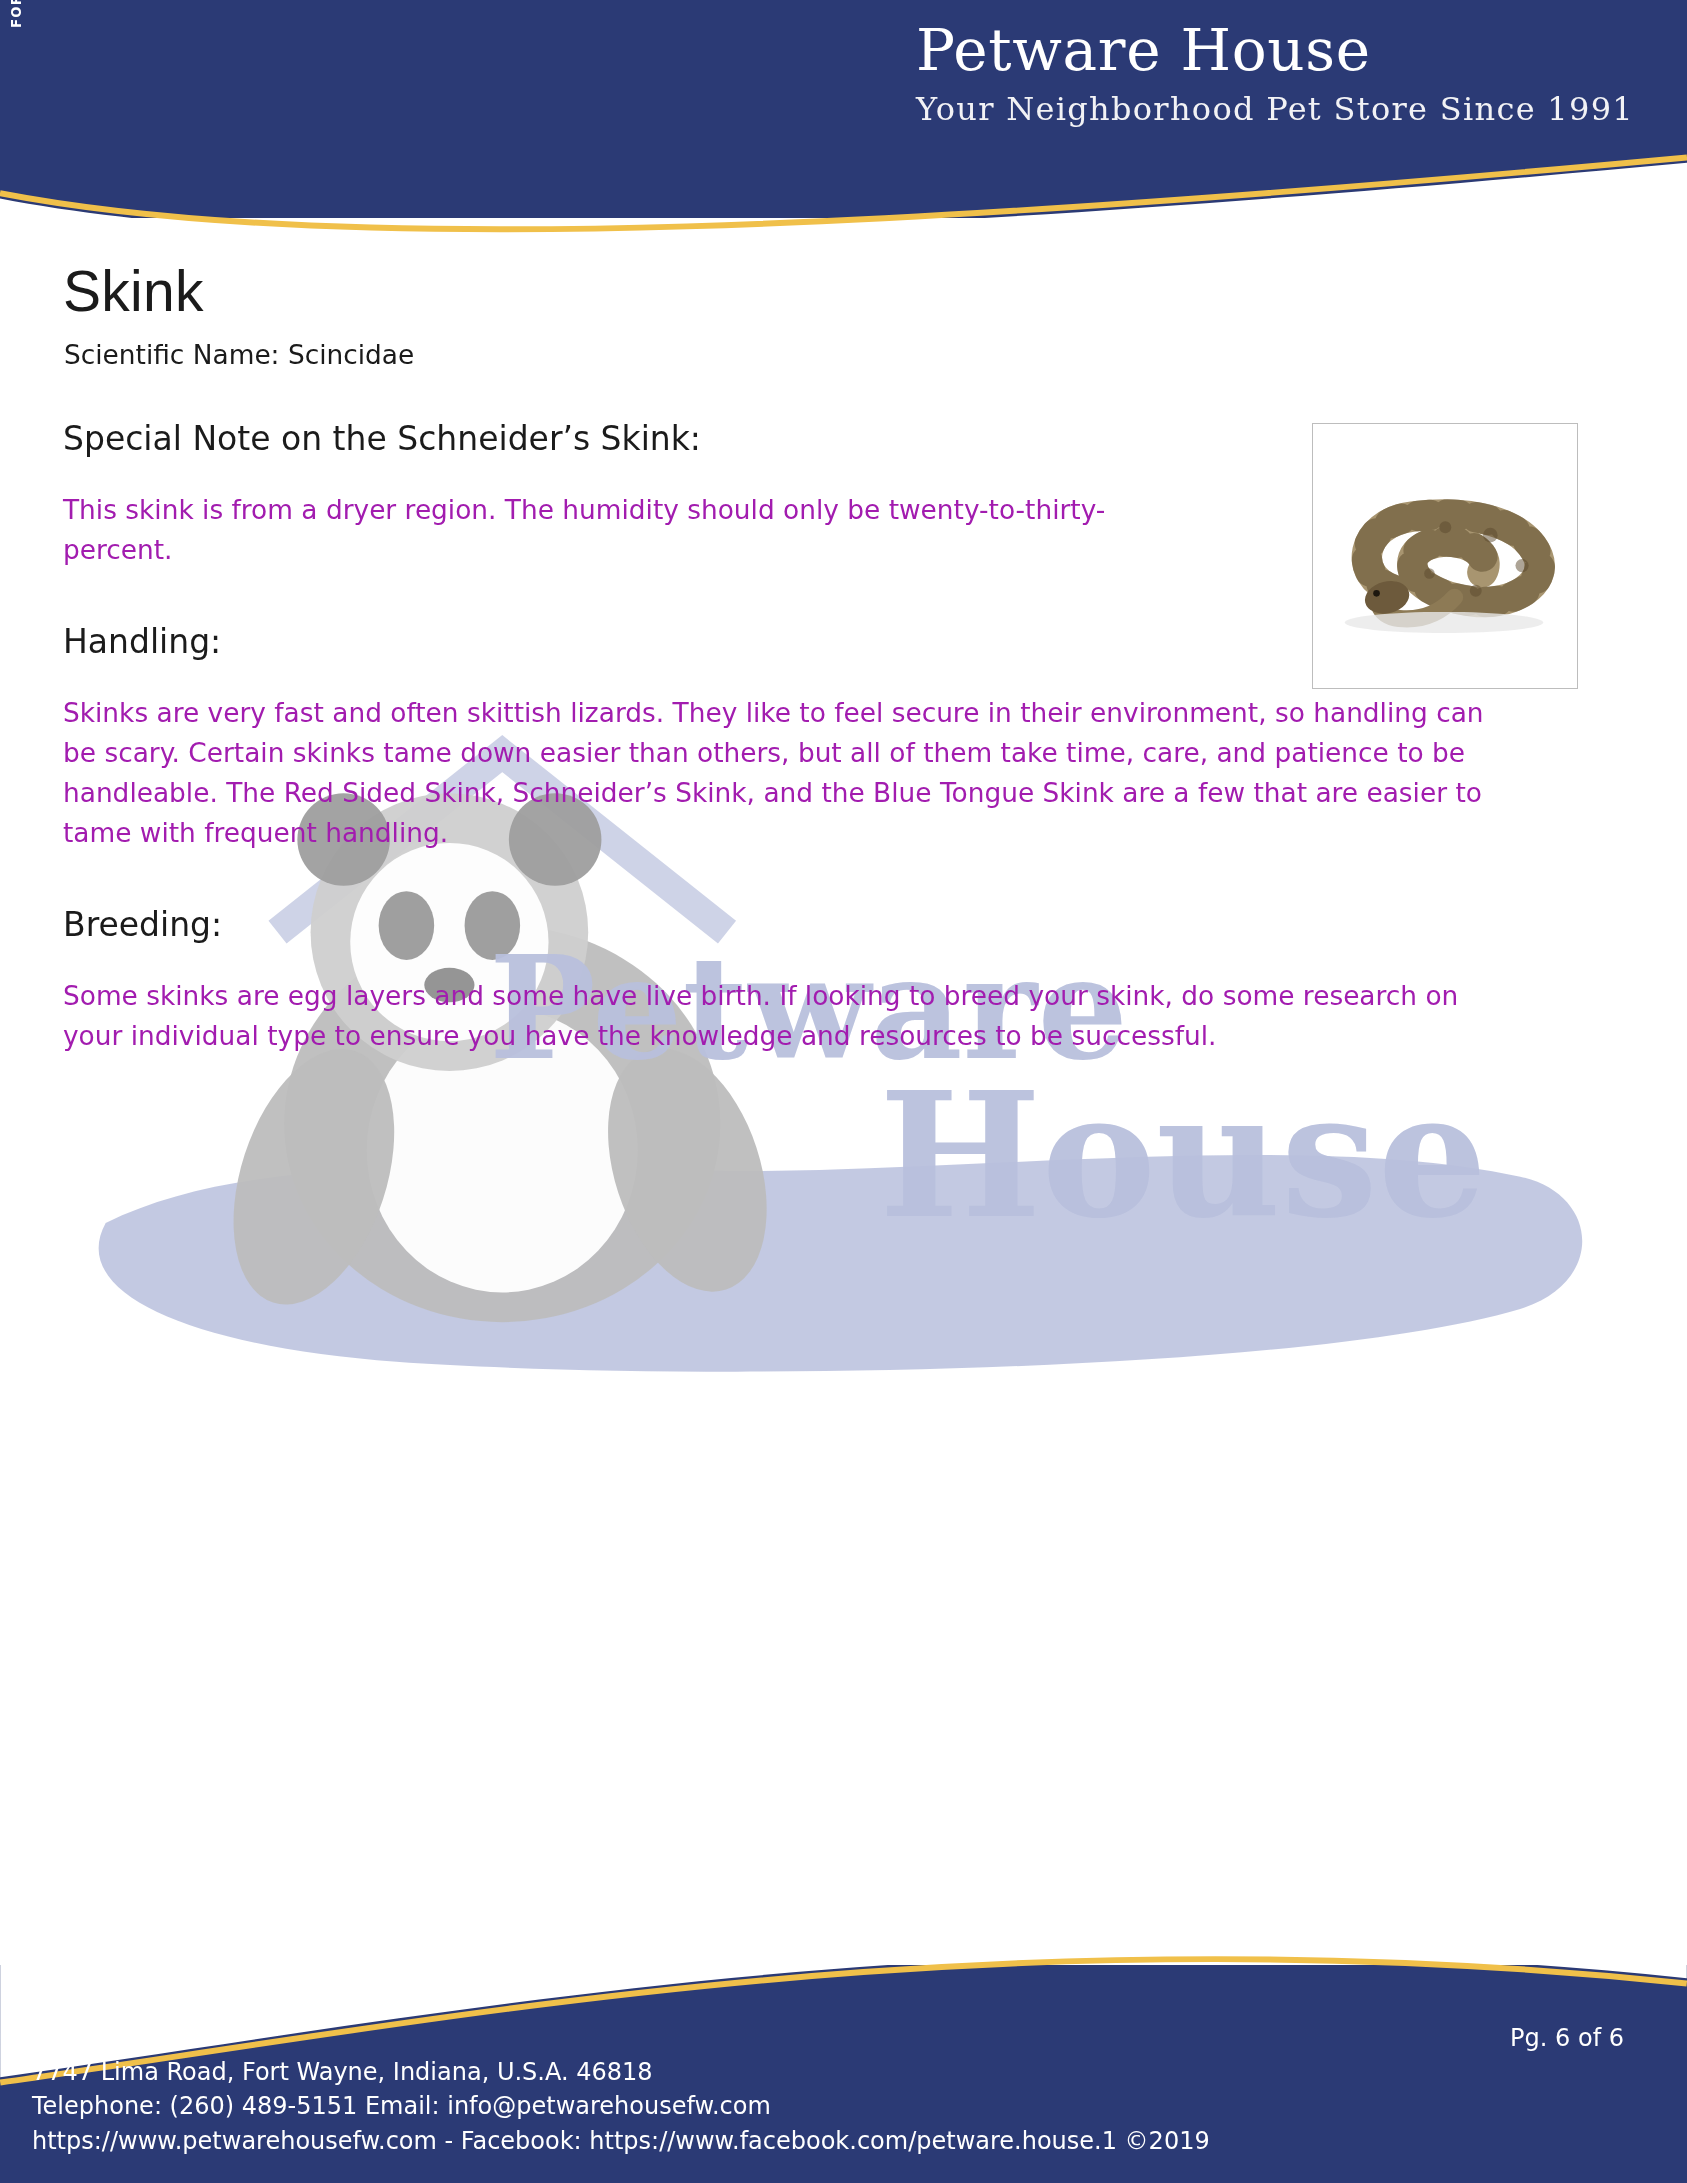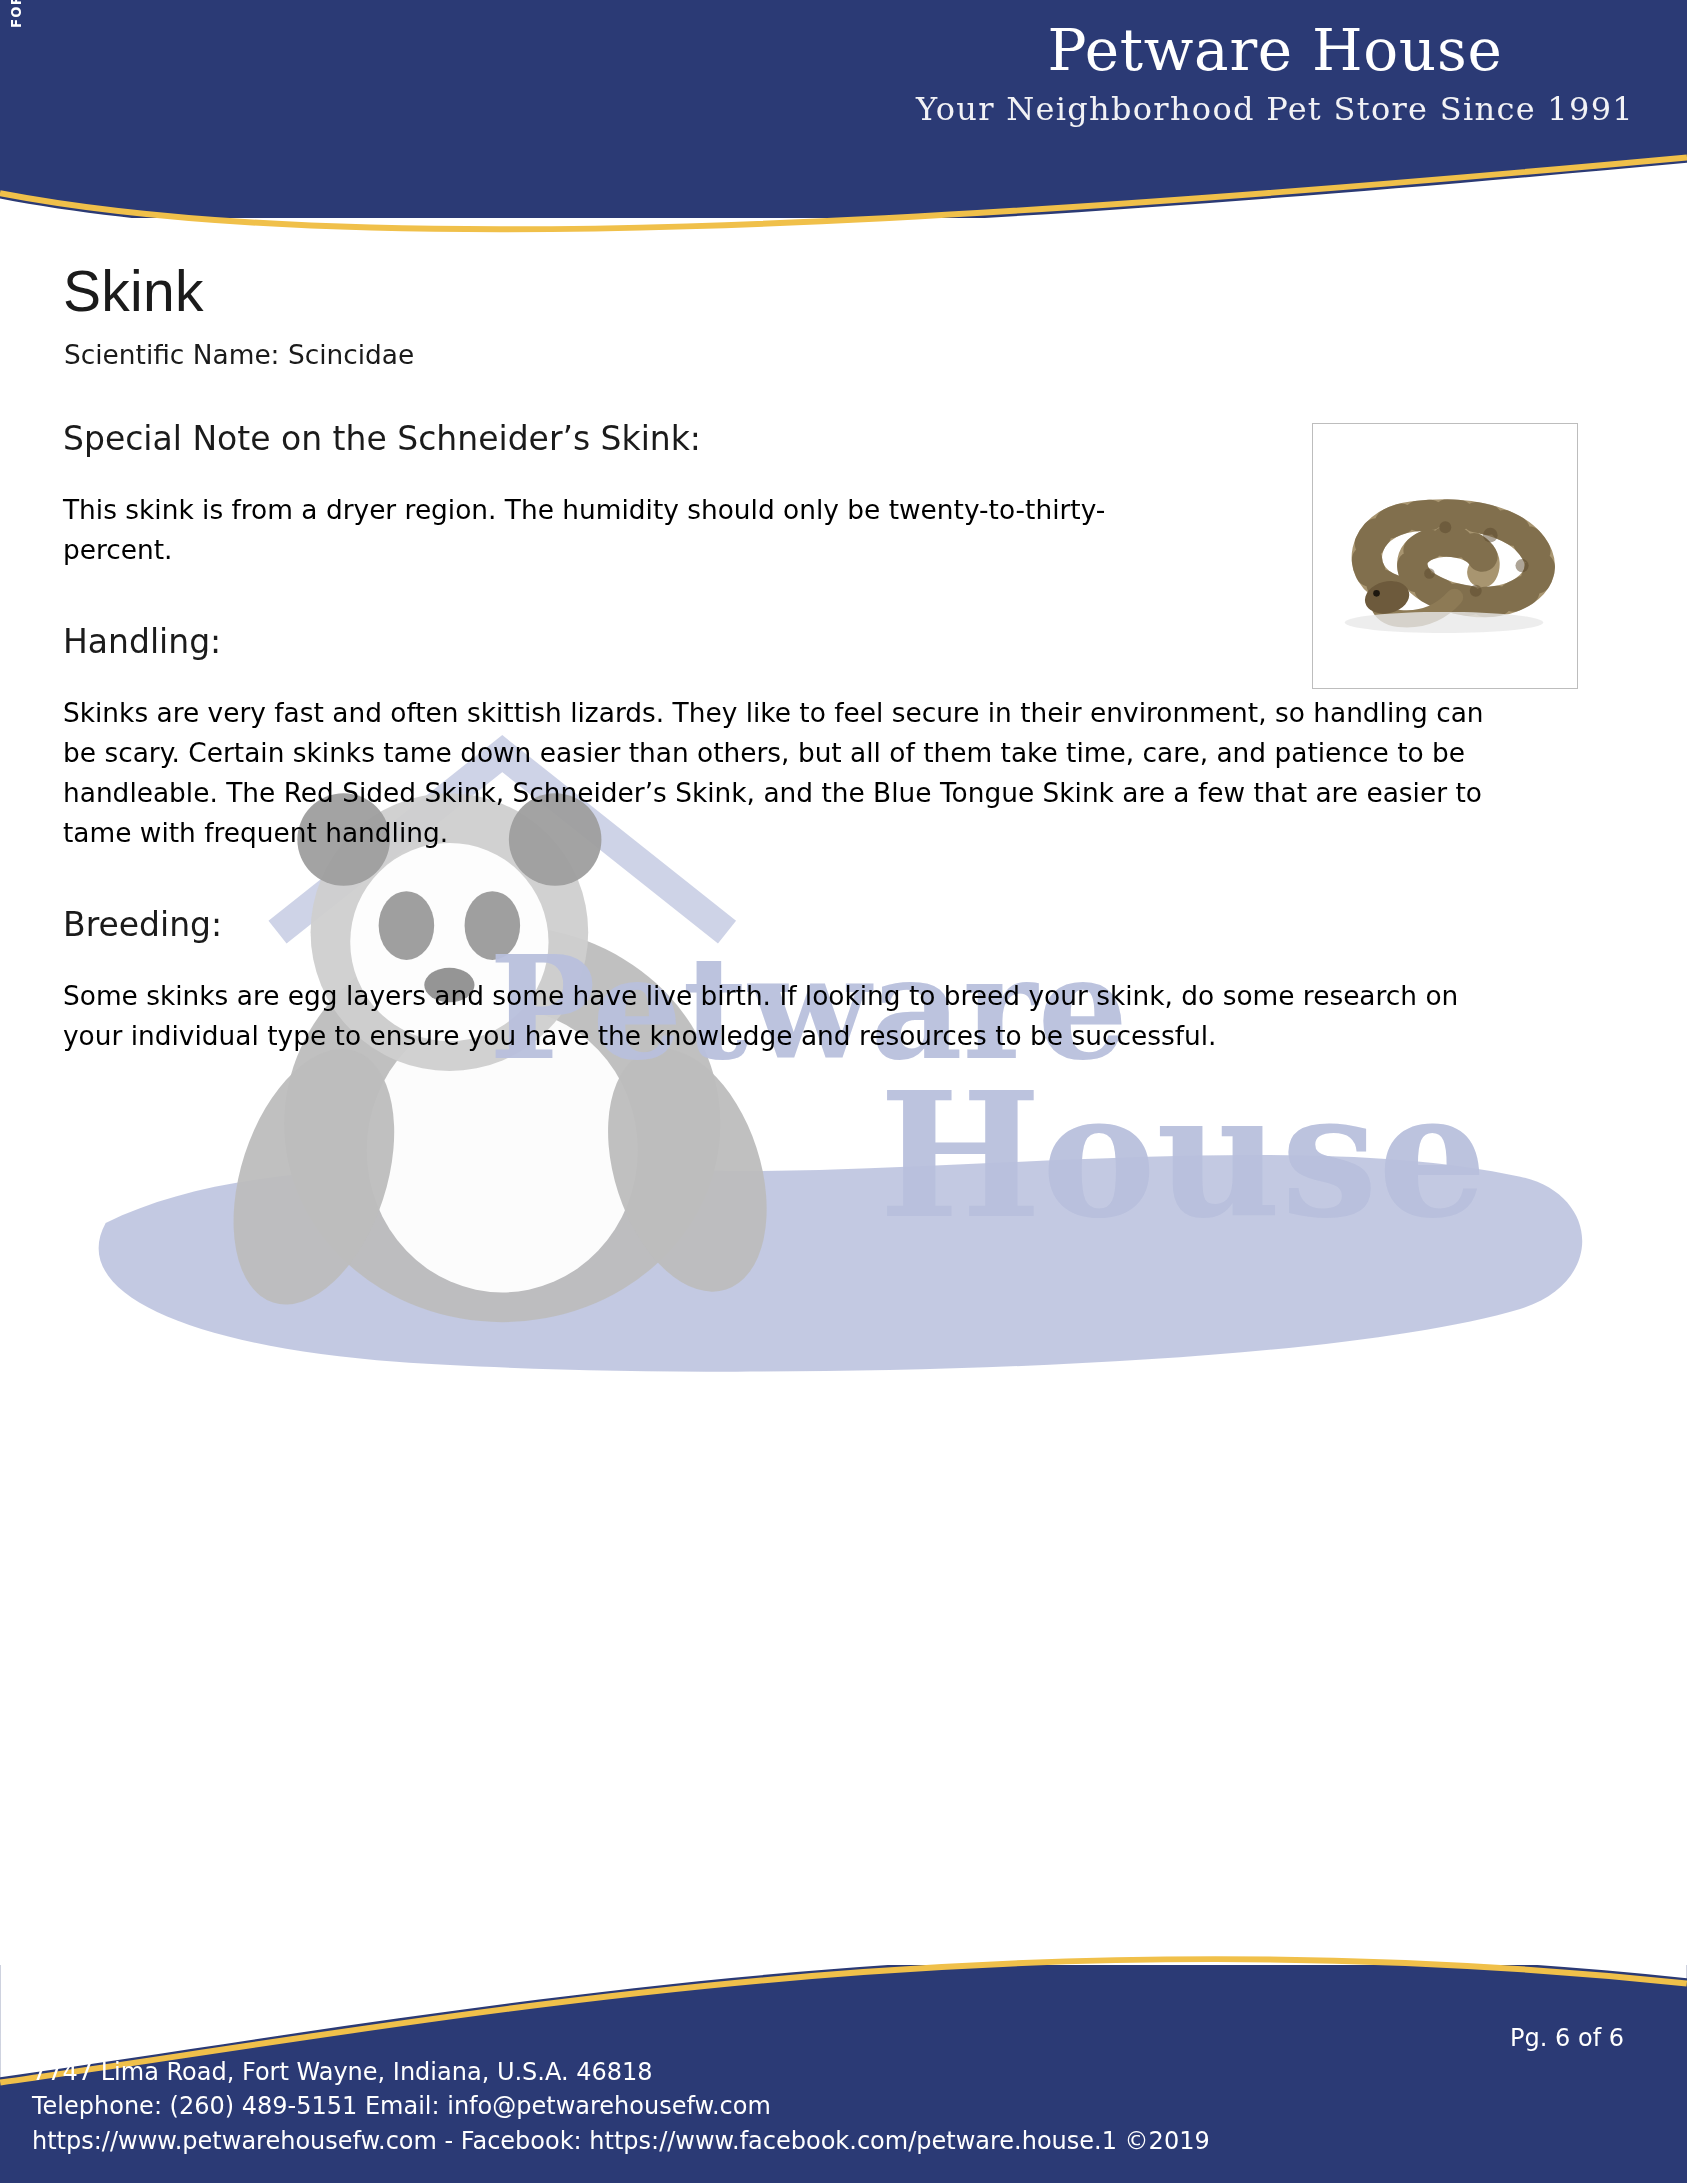--- a/index.html
+++ b/index.html
@@ -35,21 +35,21 @@
     position: absolute;
     top: 0; left: 0;
     width: 1687px;
     height: 344px;
     pointer-events: none;
   }
   .brand-block {
     position: absolute;
     right: 53px;
     top: 20px;
-    text-align: center;
+    text-align: left;
     color: #ffffff;
   }
   .brand-title {
     font-family: "DejaVu Serif", serif;
     font-size: 58px;
     letter-spacing: 0.7px;
     line-height: 1.05;
     color: #ffffff;
     white-space: nowrap;
   }
@@ -151,21 +151,21 @@
     font-family: "DejaVu Sans", sans-serif;
     font-weight: normal;
     font-size: 33px;
     color: #1b1b1b;
     margin: 0 0 32px 0;
   }
   p.body {
     font-family: "DejaVu Sans", sans-serif;
     font-size: 26.4px;
     line-height: 1.52;
-    color: #000000;
+    color: #a21caf;
     margin: 0 0 52px 0;
     max-width: 1455px;
     position: relative;
     z-index: 2;
   }
   p.body.narrow { max-width: 1124px; }
 
   
   .photo-frame {
     position: absolute;

